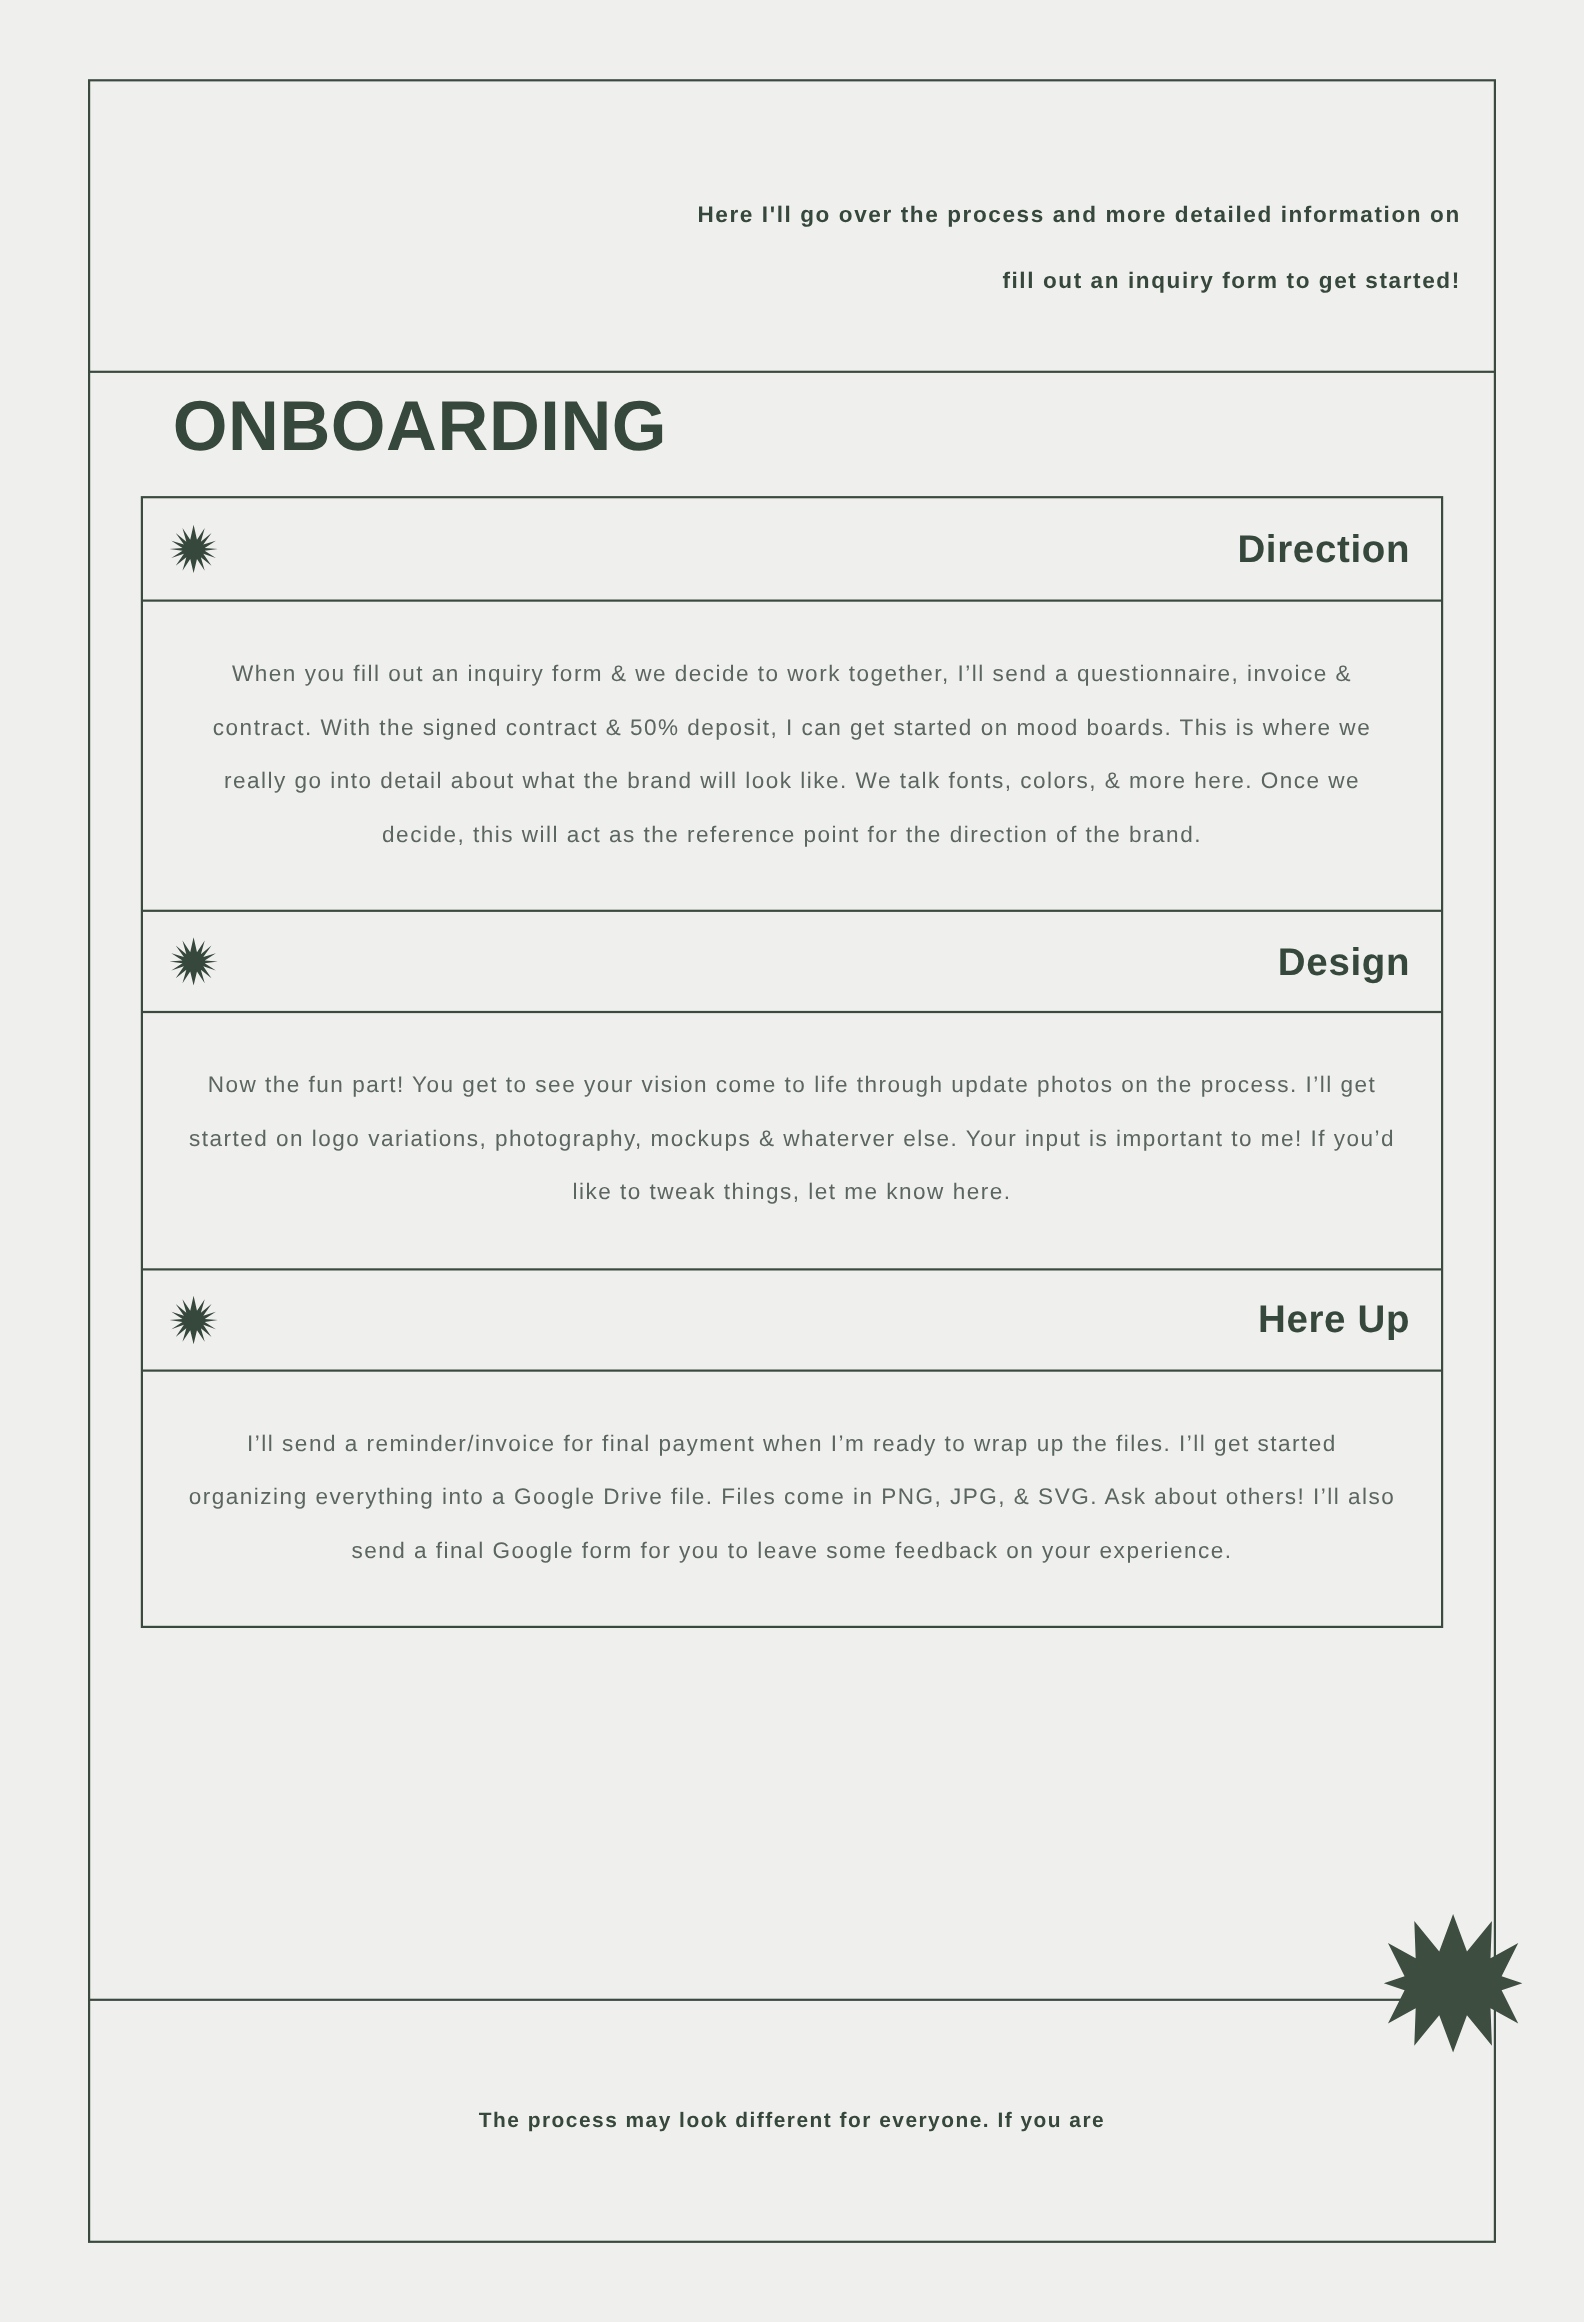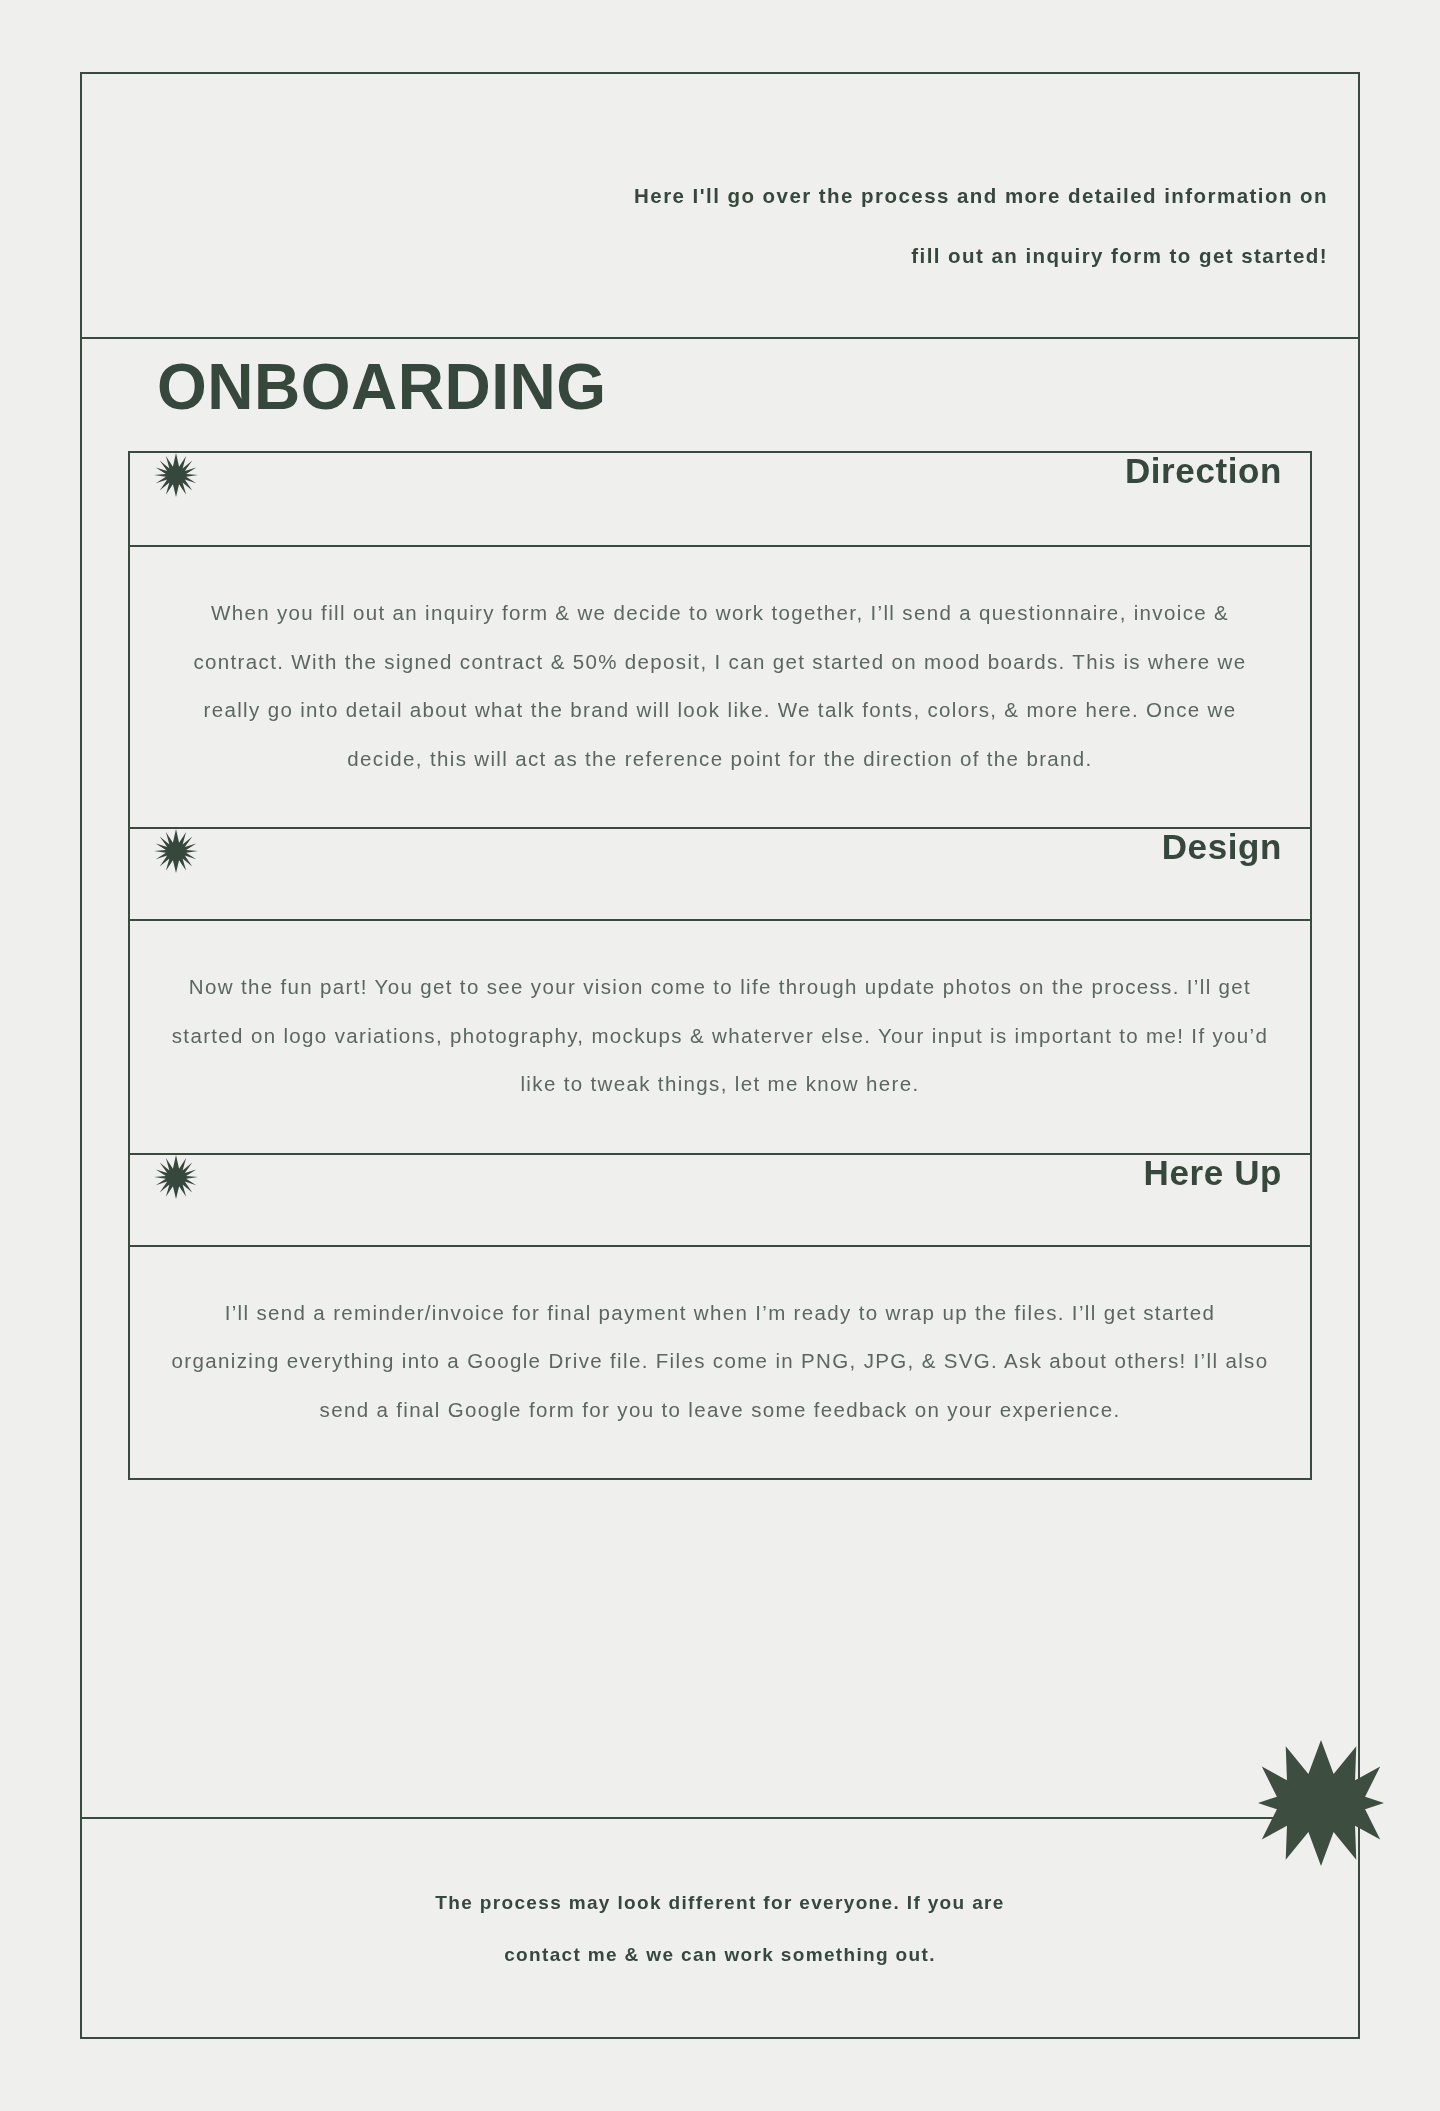--- a/index.html
+++ b/index.html
@@ -85,21 +85,21 @@
     width: 1184px;
     border: 2.5px solid #3a4a3f;
     background: #efefee;
   }
 
   .card-head {
     position: relative;
     height: 94px;
     border-bottom: 2.5px solid #3a4a3f;
     display: flex;
-    align-items: flex-start;
+    align-items: center;
     justify-content: space-between;
     padding: 0 28px 0 24px;
   }
 
   .card-head.no-top { border-top: 2.5px solid #3a4a3f; }
 
   .burst-small { width: 44px; height: 44px; display: block; flex: none; }
 
   .card-head-title {
     color: #36473c;
@@ -209,16 +209,15 @@
 
     </div>
   </div>
 
   <svg class="burst-big" viewBox="0 0 100 100">
     <polygon fill="#3d4d40" points="50,0 60,27 78,5 77,32 97,21 85,45 100,50 85,55 97,79 77,68 78,95 60,73 50,100 40,73 22,95 23,68 3,79 15,55 0,50 15,45 3,21 23,32 22,5 40,27"></polygon>
   </svg>
 
   <div class="footer-band">
     <div class="footer-line">The process may look different for everyone. If you are</div>
-    <div class="footer-line">contact me &amp; we can work something out.</div>
   </div>
 
 </div>
 
 </body></html>

